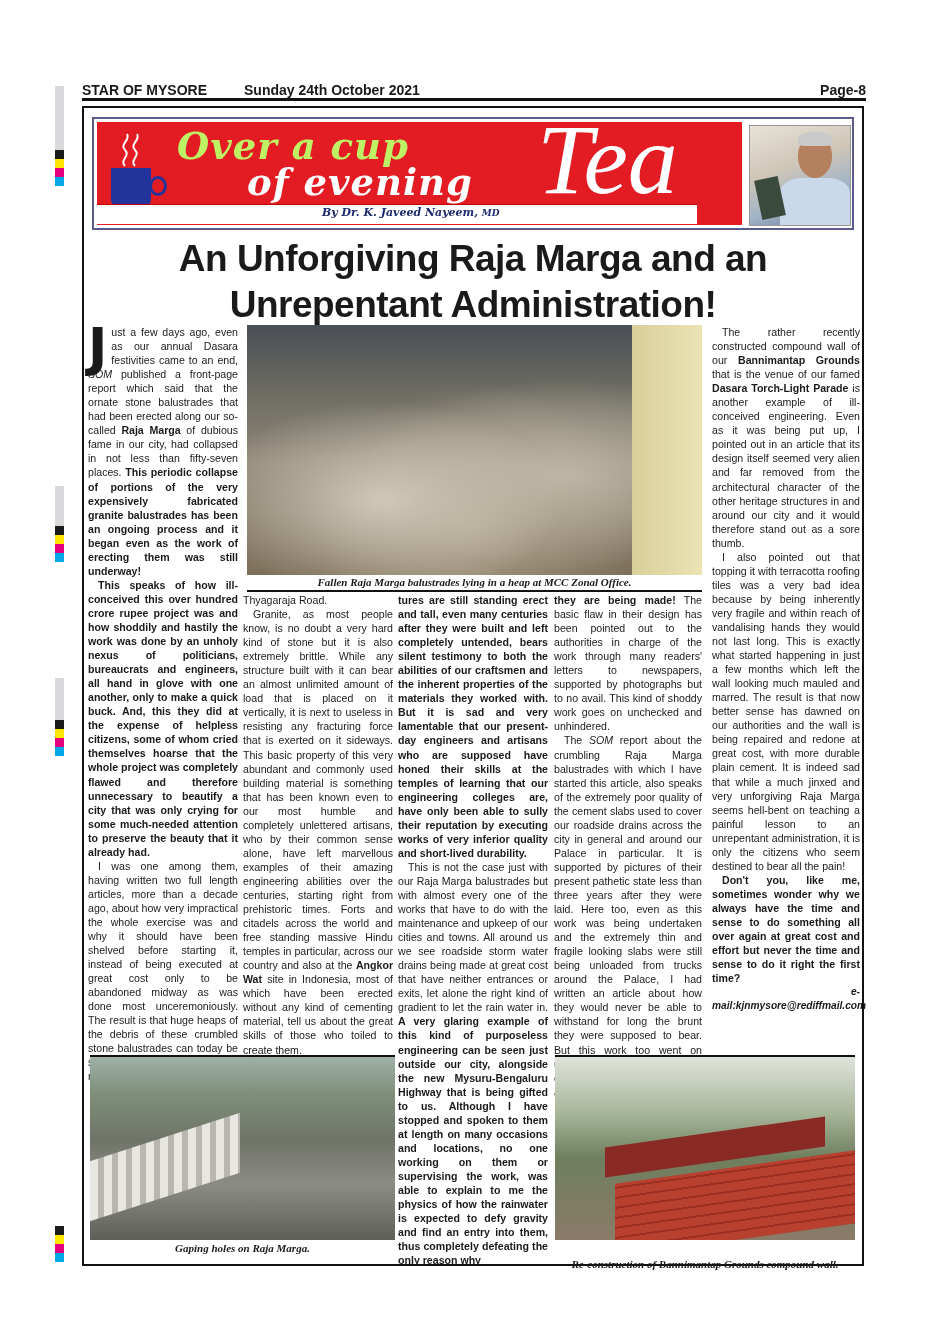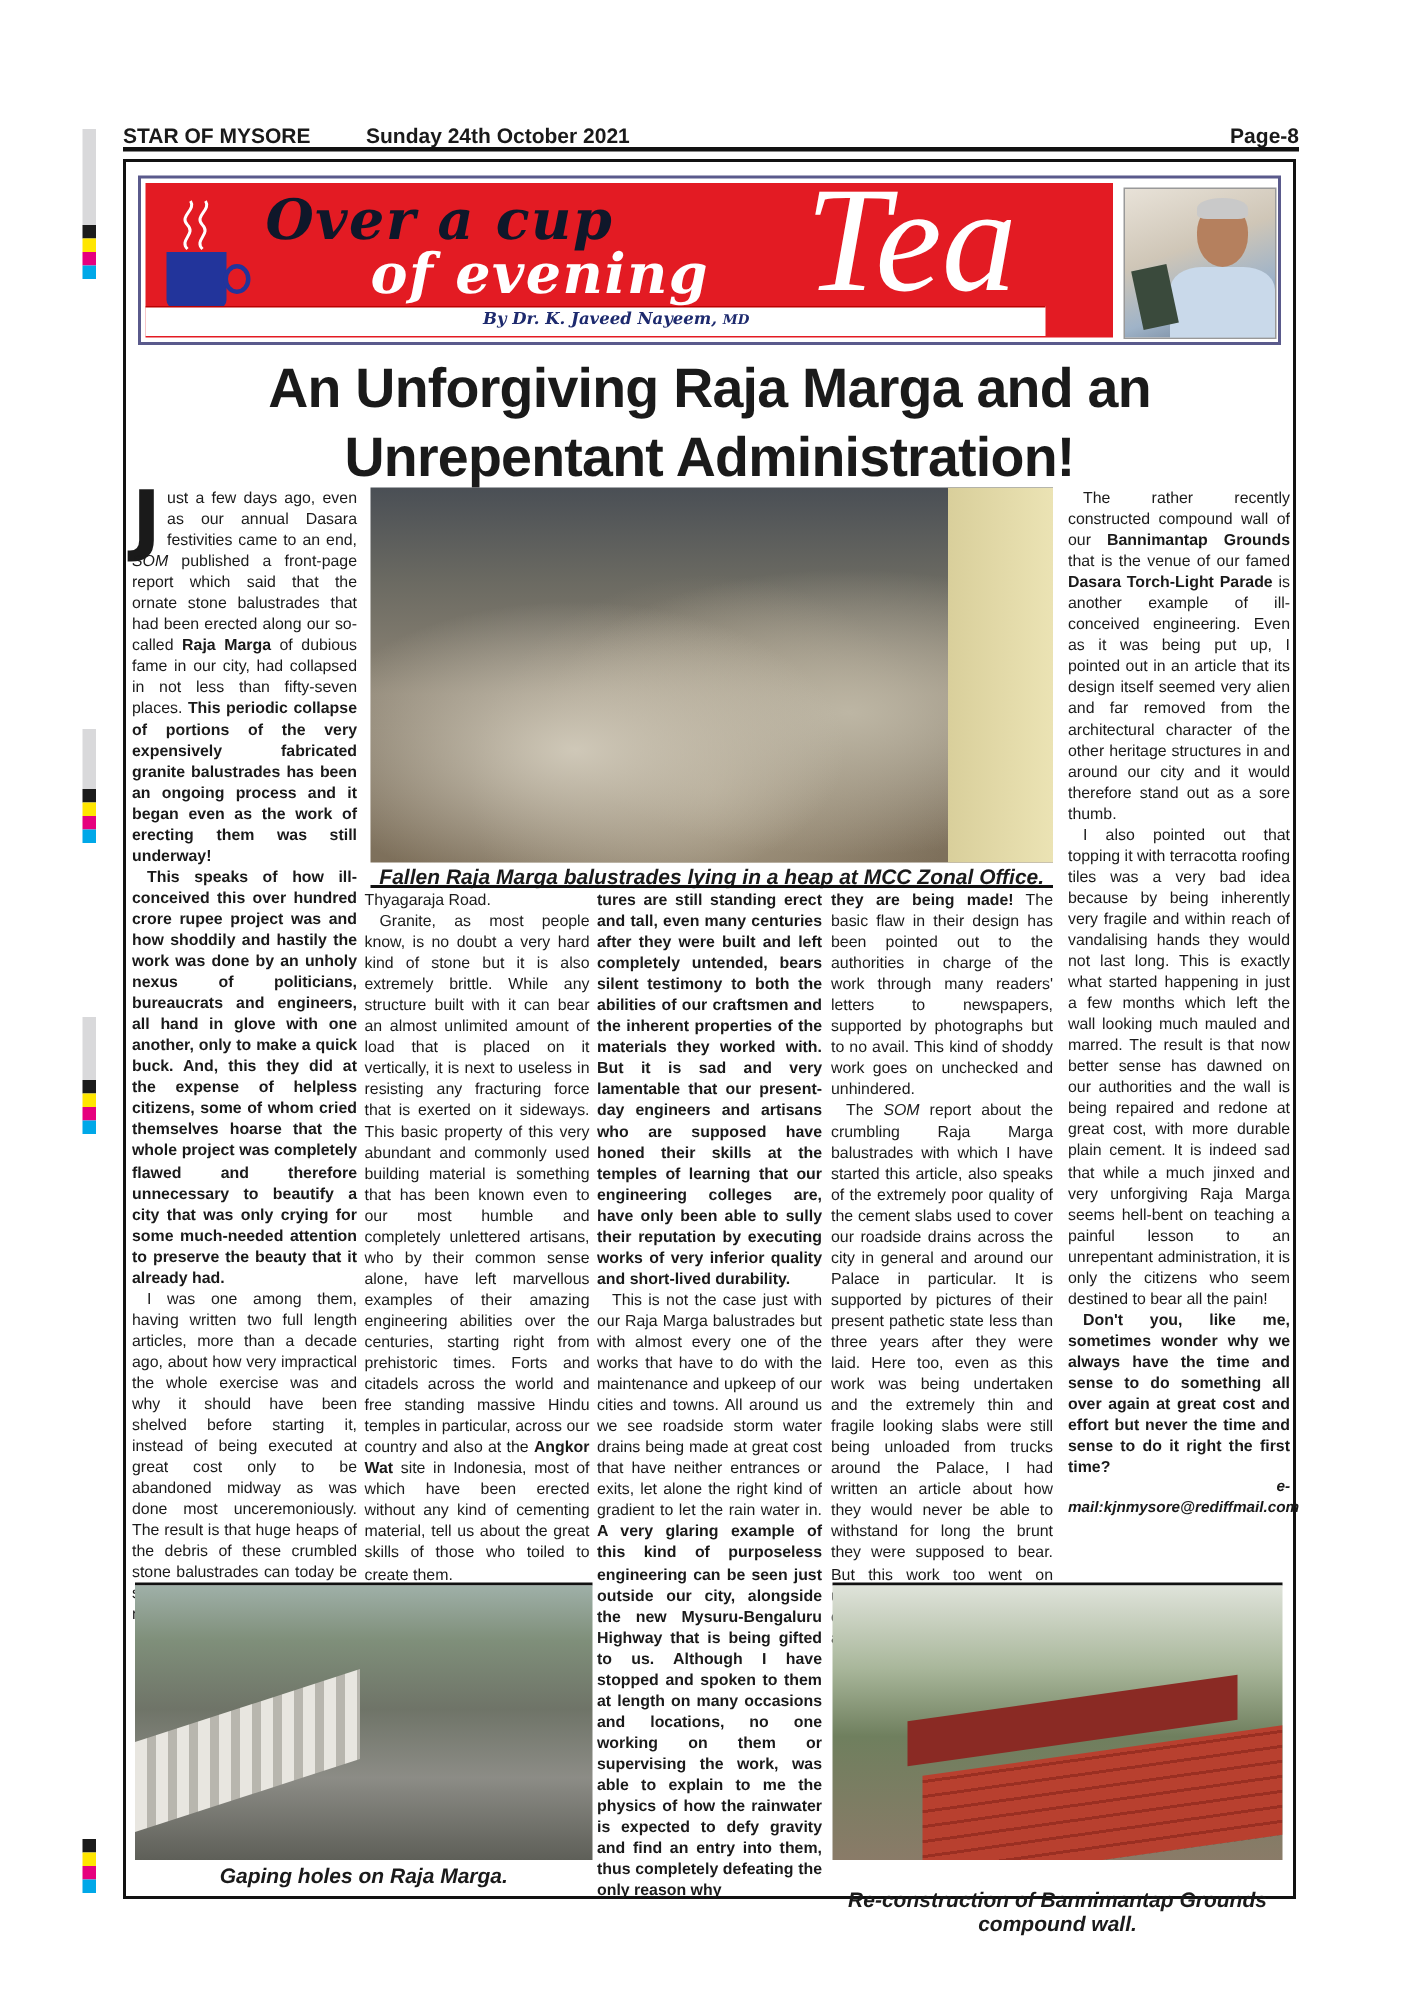--- a/index.html
+++ b/index.html
@@ -14,21 +14,21 @@
   .masthead .paper{position:absolute;left:0;top:0;}
   .masthead .date{position:absolute;left:162px;top:0;}
   .masthead .page{position:absolute;right:0;top:0;}
   .mastrule{position:absolute;left:82px;top:98px;width:784px;height:3px;background:#111;}
   .frame{position:absolute;left:82px;top:106px;width:782px;height:1160px;border:2px solid #111;box-sizing:border-box;}
   .banner-outer{position:absolute;left:92px;top:117px;width:762px;height:113px;border:2px solid #5a5a8c;box-sizing:border-box;background:#fff;}
   .banner{position:absolute;left:97px;top:122px;width:645px;height:103px;background:#e31b23;}
   .banner .byline-strip{position:absolute;left:0;top:82px;width:600px;height:19px;background:#fff;border-top:1px solid #b00;}
   .banner .byline{position:absolute;left:225px;top:84px;font-family:"DejaVu Serif",serif;font-style:italic;font-weight:bold;font-size:11px;color:#1d2a6e;}
   .banner .byline small{font-size:9px;}
-  .banner .t1{position:absolute;left:80px;top:2px;font-family:"DejaVu Serif",serif;font-style:italic;font-weight:bold;font-size:37px;color:#0f172a;letter-spacing:1px;}
+  .banner .t1{position:absolute;left:80px;top:2px;font-family:"DejaVu Serif",serif;font-style:italic;font-weight:bold;font-size:37px;color:#bef264;letter-spacing:1px;}
   .banner .t2{position:absolute;left:150px;top:38px;font-family:"DejaVu Serif",serif;font-style:italic;font-weight:bold;font-size:37px;color:#fff;letter-spacing:1px;}
   .banner .tea{position:absolute;left:440px;top:-12px;font-family:"Liberation Serif",serif;font-style:italic;font-size:100px;color:#fff;line-height:1;}
   .cup{position:absolute;left:14px;top:46px;width:40px;height:38px;background:#22349b;border-radius:0 0 6px 6px;}
   .cup-handle{position:absolute;left:52px;top:54px;width:12px;height:14px;border:3px solid #22349b;border-radius:50%;}
   .saucer{position:absolute;left:6px;top:86px;width:62px;height:6px;background:#e31b23;border-radius:0 0 20px 20px;}
   .steam{position:absolute;left:20px;top:10px;width:30px;height:36px;}
   .portrait{position:absolute;left:749px;top:125px;width:100px;height:99px;background:linear-gradient(160deg,#e8e2d8 0%,#cfc6b7 40%,#9fb3c8 70%,#5e6e84 100%);border:1px solid #999;overflow:hidden;}
   .portrait .face{position:absolute;left:48px;top:10px;width:34px;height:42px;background:#b5805e;border-radius:45% 45% 50% 50%;}
   .portrait .hair{position:absolute;left:48px;top:6px;width:34px;height:14px;background:#c9c9c9;border-radius:50% 50% 20% 20%;}
   .portrait .shirt{position:absolute;left:30px;top:52px;width:70px;height:50px;background:#c9d9ea;border-radius:30% 30% 0 0;}
@@ -46,21 +46,21 @@
     radial-gradient(ellipse at 50% 80%,#a89c86 0%,transparent 50%),
     linear-gradient(180deg,#4a4f55 0%,#6b6a62 25%,#8f8676 55%,#7d6f5a 100%);}
   .photo1 .wall{position:absolute;right:0;top:0;width:70px;height:250px;background:linear-gradient(90deg,#d9cf9b,#ebe3b4);}
   .photo2{left:90px;top:1057px;width:305px;height:183px;background:
     linear-gradient(180deg,#9fb0a8 0%,#7f8f7a 20%,#6f7468 45%,#8c8c86 70%,#5e5f58 100%);}
   .photo2 .rail{position:absolute;left:0;top:80px;width:150px;height:60px;background:repeating-linear-gradient(90deg,#e8e6e0 0 8px,#b8b6ae 8px 14px);transform:skewY(-18deg);}
   .photo3{left:555px;top:1057px;width:300px;height:183px;background:
     linear-gradient(180deg,#dfe3da 0%,#a9b79b 30%,#6f7f5e 55%,#8a7b68 100%);}
   .photo3 .brick{position:absolute;left:60px;top:110px;width:240px;height:73px;background:repeating-linear-gradient(0deg,#b8402f 0 8px,#9a2f22 8px 10px);transform:skewY(-8deg);}
   .photo3 .roof{position:absolute;left:50px;top:75px;width:220px;height:30px;background:#8a2a24;transform:skewY(-8deg);}
-  .caption{position:absolute;font-style:italic;font-weight:bold;font-size:14px;text-align:center;}
+  .caption{position:absolute;font-style:italic;font-weight:bold;font-size:11px;text-align:center;font-family:Liberation Serif, serif;}
   .caprule{position:absolute;height:2px;background:#111;}
   .email{font-style:italic;font-weight:bold;font-size:10.2px;text-align:right;}
 </style>
 </head>
 <body>
 
 <div class="reg" style="top:86px;">
   <div class="g" style="height:64px;"></div>
     <div class="k"></div>
     <div class="y"></div>

